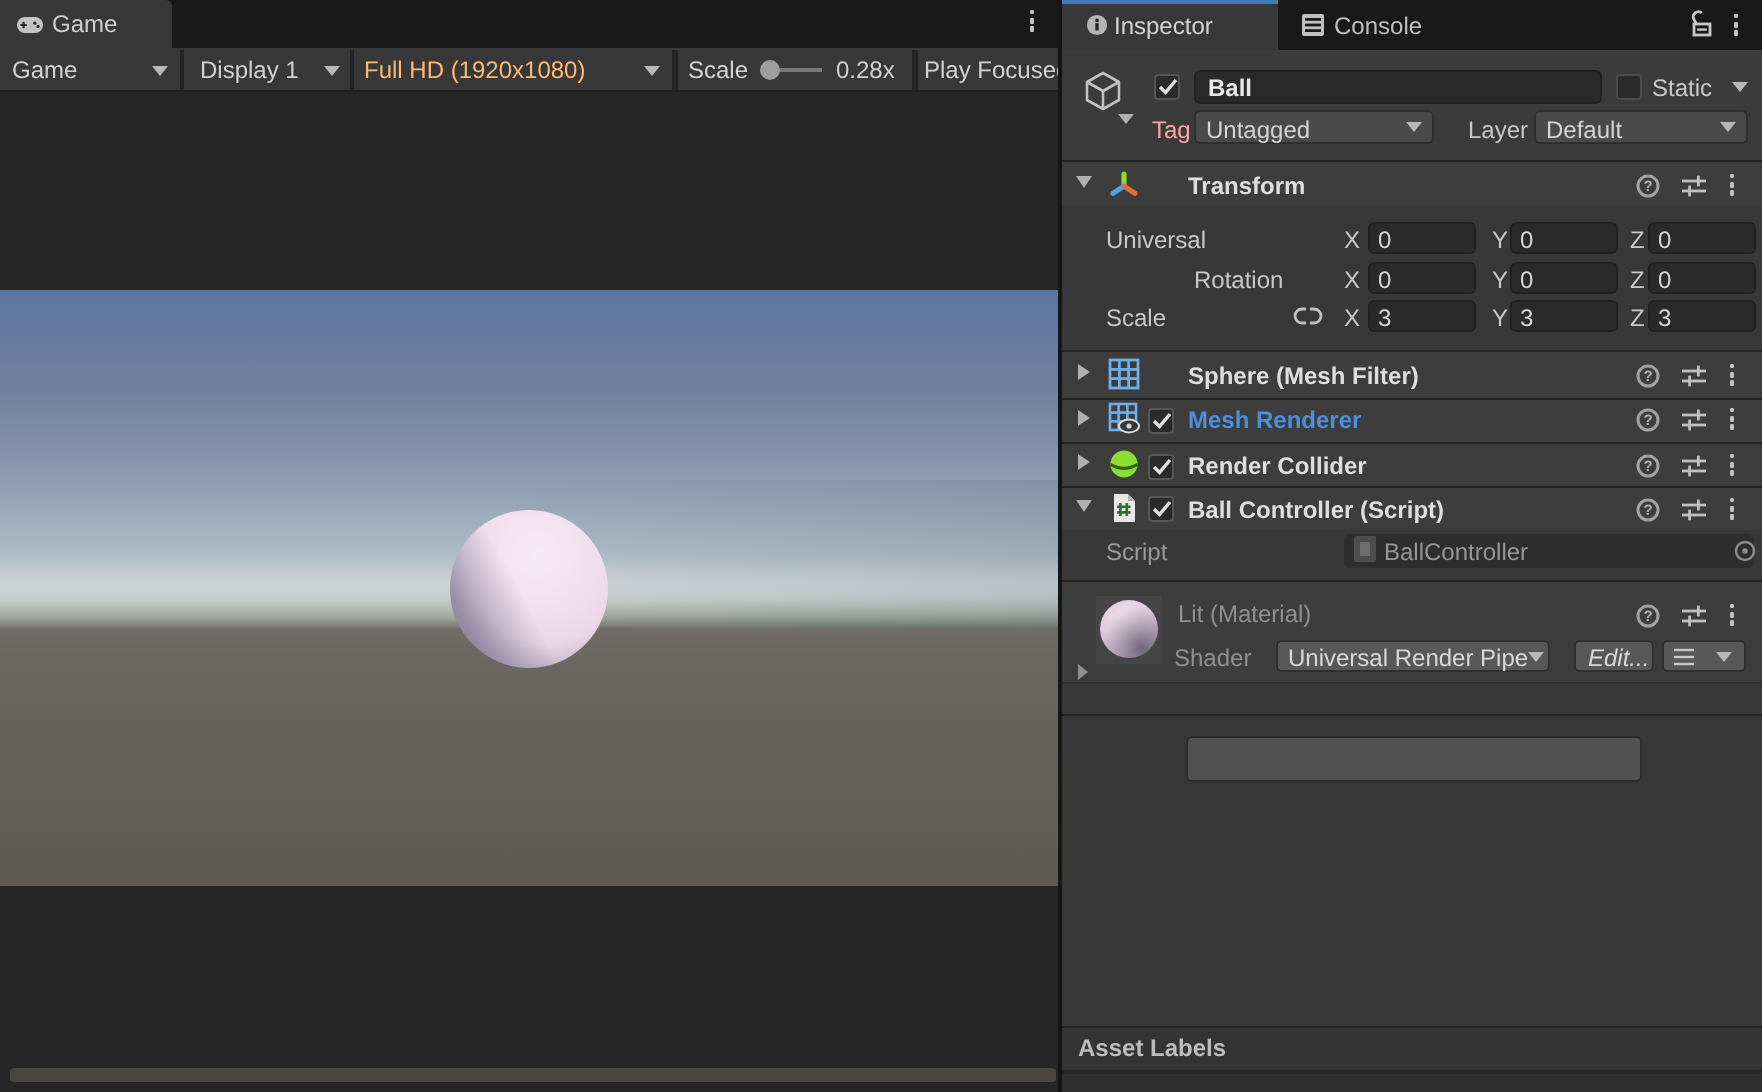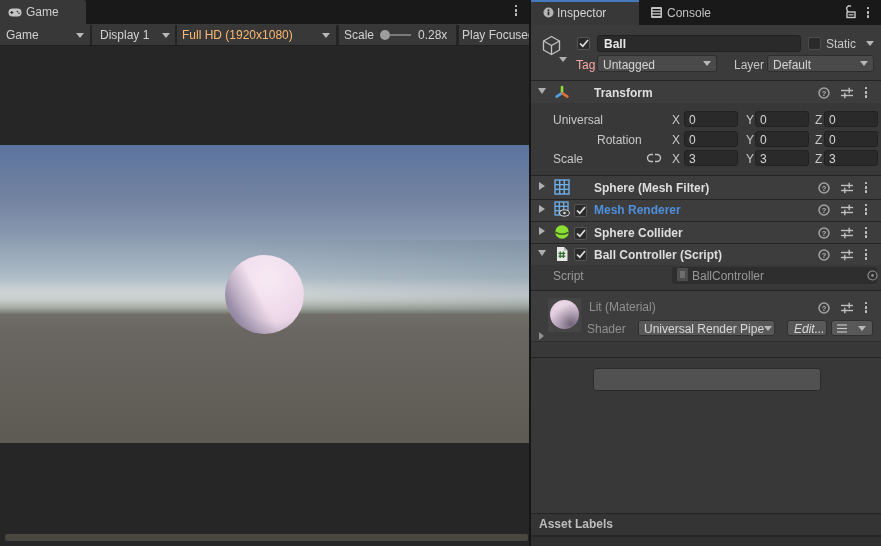--- a/index.html
+++ b/index.html
@@ -274,21 +274,21 @@
 
     <div class="abs" style="left:8px;top:227px;width:0;height:0;border-top:4.5px solid transparent;border-bottom:4.5px solid transparent;border-left:6px solid #b0b0b0;"></div>
     <svg class="abs" style="left:23px;top:224px;" width="16" height="16" viewBox="0 0 16 16">
       <circle cx="8" cy="8" r="6.8" fill="#8ade33"></circle>
       <path d="M1.3 8.2 Q 8 12.2 14.7 8.2" fill="none" stroke="#3d5c1e" stroke-width="1.6"></path>
     </svg>
     <div class="abs" style="left:43px;top:227px;width:13px;height:13px;background:#2a2a2a;border:1px solid #565656;border-radius:2px;"></div>
     <svg class="abs" style="left:45px;top:229px;" width="10" height="9" viewBox="0 0 10 9">
       <path d="M1 4.5 L3.8 7.2 L9 1" fill="none" stroke="#dedede" stroke-width="1.7"></path>
     </svg>
-    <div class="abs bold" style="left:63px;top:226px;color:#dedede;">Sphere Collider</div>
+    <div class="abs bold" style="left:63px;top:226px;color:#dedede;">Render Collider</div>
     <svg class="abs" style="left:287px;top:227px;" width="12" height="12" viewBox="0 0 12 12">
         <circle cx="6" cy="6" r="5" fill="none" stroke="#a2a2a2" stroke-width="1.5"></circle>
         <text x="6" y="8.6" font-size="7.5" font-weight="bold" text-anchor="middle" fill="#b0b0b0" font-family="Liberation Sans">?</text>
       </svg>
     <svg class="abs" style="left:310px;top:227px;" width="12" height="12" viewBox="0 0 12 12">
         <g stroke="#c0c0c0" stroke-width="1.4">
           <line x1="0" y1="3.5" x2="12" y2="3.5"></line>
           <line x1="0" y1="8.5" x2="12" y2="8.5"></line>
           <line x1="8.2" y1="0.8" x2="8.2" y2="6.2"></line>
           <line x1="3.8" y1="5.8" x2="3.8" y2="11.2"></line>

